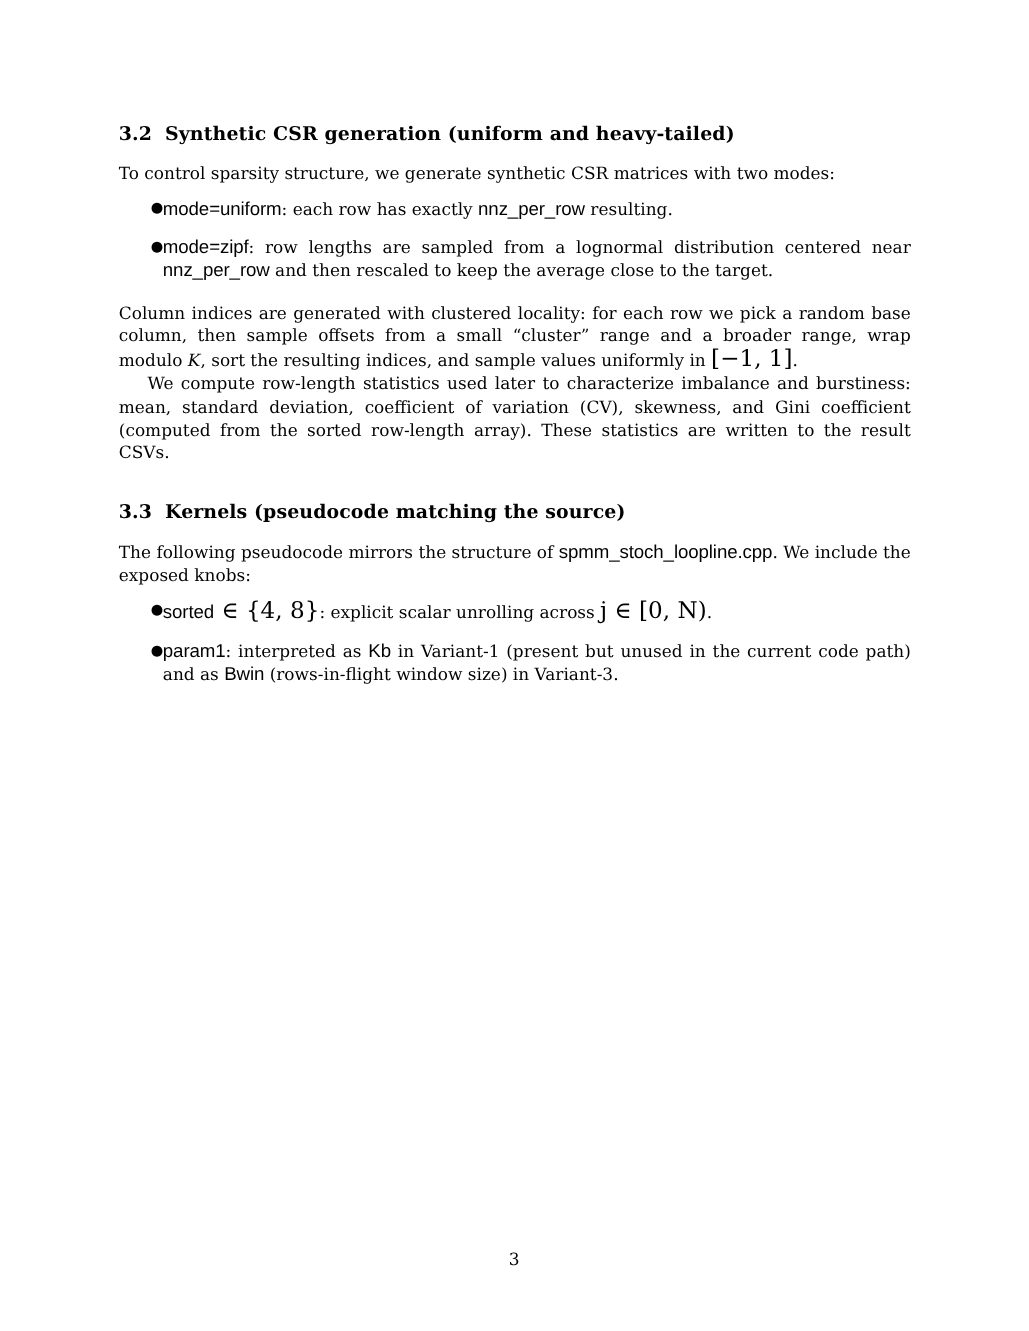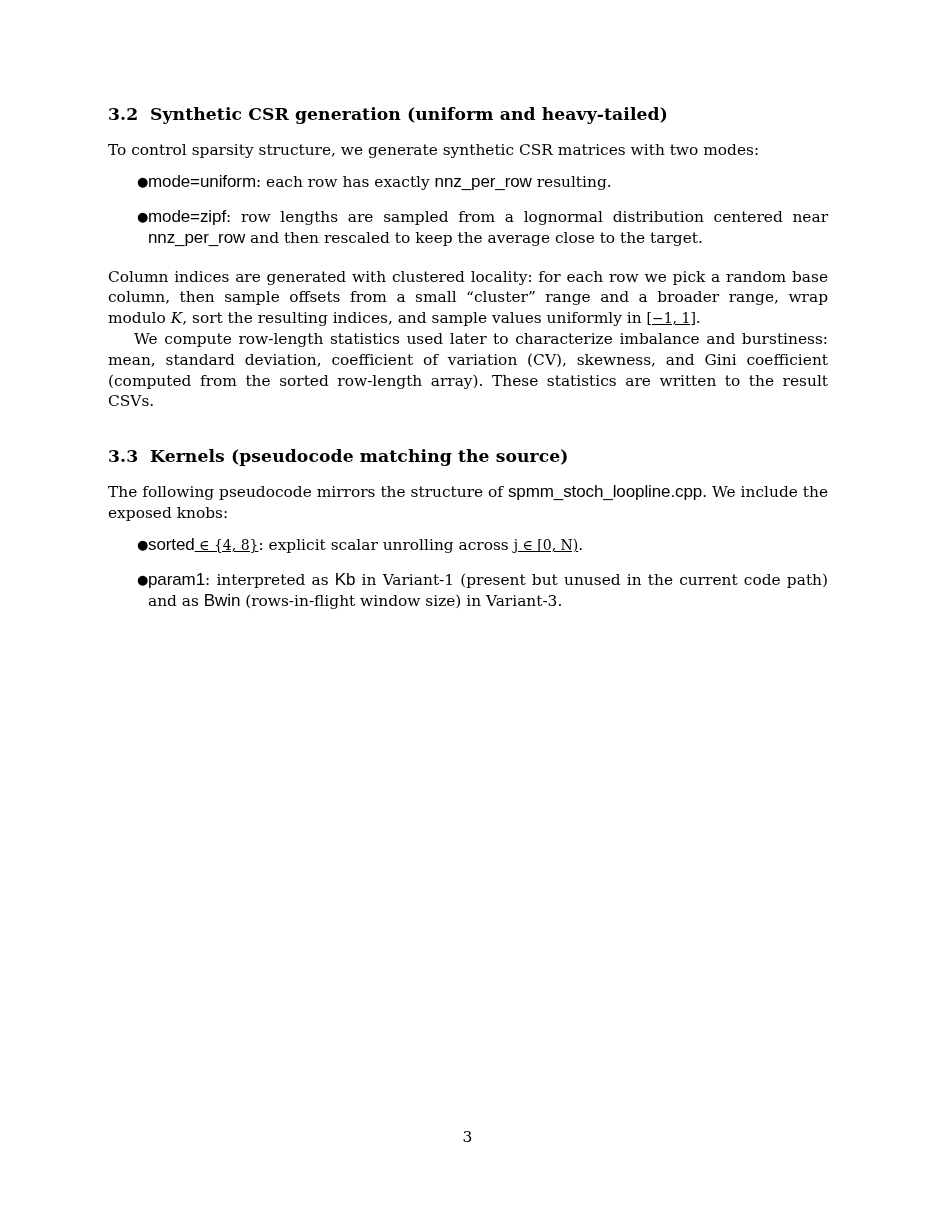--- a/index.html
+++ b/index.html
@@ -11,21 +11,21 @@
     width: 935px;
     height: 1210px;
     position: relative;
     font-family: "DejaVu Serif", "Liberation Serif", serif;
     color: #000000;
     overflow: hidden;
   }
   .page {
     position: absolute;
     left: 0;
-    top: 0;
+    top: 8px;
     width: 935px;
     height: 1038px;
   }
   .content {
     position: absolute;
     left: 108px;
     top: 104px;
     width: 720px;
   }
   h2.section {
@@ -78,22 +78,21 @@
     font-size: 17px;
     letter-spacing: -0.1px;
   }
   .mathit {
     font-family: "DejaVu Serif", "Liberation Serif", serif;
     font-style: italic;
     font-size: 15.4px;
   }
   .math {
     font-family: "DejaVu Serif", "Liberation Serif", serif;
-    font-size: 14px;
-    text-decoration: underline;
+    font-size: 21px;
   }
   .indent-first {
     text-indent: 26px;
   }
   .pagenum {
     position: absolute;
     left: 0;
     top: 1128px;
     width: 935px;
     text-align: center;

